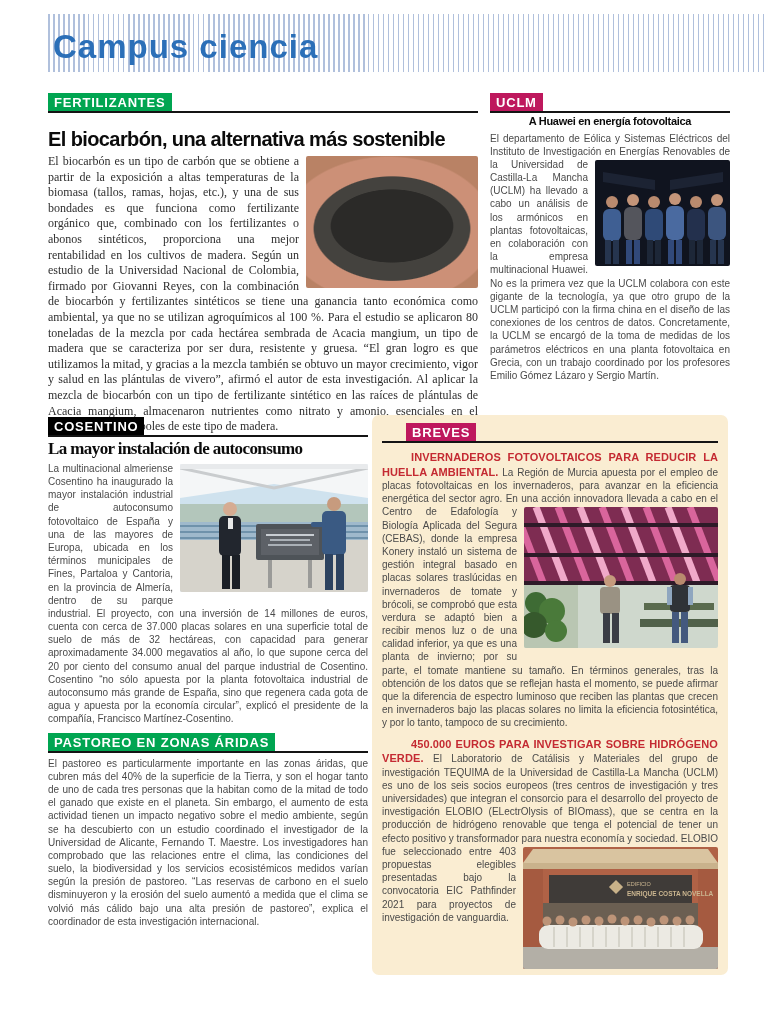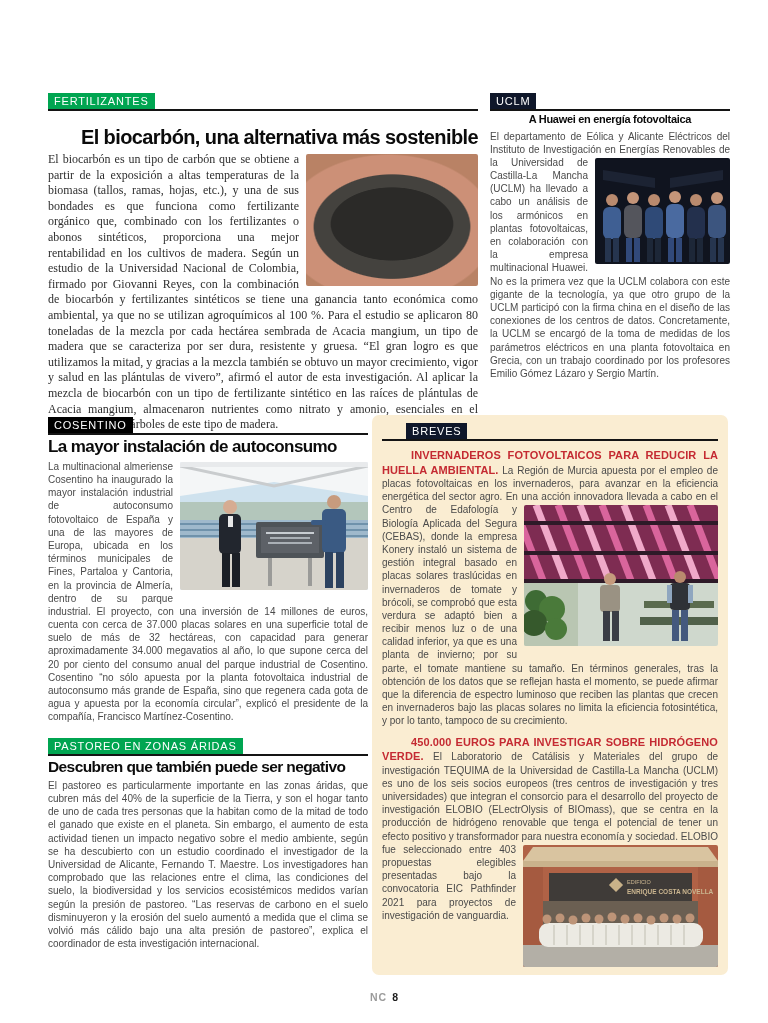--- a/index.html
+++ b/index.html
@@ -7,32 +7,32 @@
           font-family:"Liberation Sans",sans-serif;color:#222;}
 
   
   .masthead{position:absolute;left:48px;top:14px;width:720px;height:58px;
     background:repeating-linear-gradient(to right,#b0c0dc 0 1.5px,#ffffff 1.5px 5px);}
   .masthead h1{margin:0;position:absolute;left:5px;top:16px;font-size:33px;line-height:1;
     font-weight:bold;color:#2b6fb8;letter-spacing:1px;font-family:"Liberation Sans",sans-serif;}
 
   
   .tag-row{border-bottom:2px solid #141414;line-height:0;margin-bottom:3px;}
-  .tag{display:inline-block;color:#fff;font-weight:normal;font-size:11px;line-height:1;
+  .tag{display:inline-block;color:#fff;font-weight:bold;font-size:13px;line-height:1;
     padding:3px 6px 2px;letter-spacing:.8px;vertical-align:bottom;}
   .tag.green{background:#00a551;}
-  .tag.red{background:#0f172a;}
+  .tag.red{background:#be185d;}
   .tag.cyan{background:#000000;}
 
   
   .headline{margin:2px 0 4px;color:#0b0b0b;font-weight:bold;letter-spacing:-.6px;line-height:1.05;}
-  .headline.center{text-align:right;margin-top:16px;}
+  .headline.center{text-align:left;margin-top:16px;}
   #col-fert .headline{font-size:20px;}
   #col-uclm .headline{font-size:11px;letter-spacing:-.3px;text-align:center;}
-  .cos .headline{font-size:17px;}
+  .cos .headline{font-size:17px;font-family:Liberation Serif, serif;}
   .pas .headline{font-size:15.5px;}
 
   
   .body{margin:4px 0 0;text-align:justify;hyphens:auto;}
   .serif{font-family:"Liberation Serif",serif;font-size:12px;line-height:1.3;color:#2e2e2e;}
   .sans{font-size:10px;line-height:1.32;color:#4a4a4a;}
 
   
   .photo{float:right;margin:2px 0 4px 7px;border-radius:2px;overflow:hidden;display:block;}
   .photo svg{display:block;}
@@ -40,57 +40,60 @@
     radial-gradient(ellipse 36% 28% at 50% 53%,#2b2a28 0 98%,rgba(0,0,0,0) 100%),
     radial-gradient(ellipse 46% 40% at 50% 55%,#44423e 0 98%,rgba(0,0,0,0) 100%),
     radial-gradient(ellipse 62% 56% at 48% 56%,#cc9077 0 98%,rgba(0,0,0,0) 100%),
     radial-gradient(ellipse 78% 72% at 52% 50%,#b98265 0 98%,rgba(0,0,0,0) 100%),
     linear-gradient(#949290,#7e7c78);}
 
   
   #col-fert{position:absolute;left:48px;top:93px;width:430px;}
   #col-uclm{position:absolute;left:490px;top:93px;width:240px;}
   #col-left2{position:absolute;left:48px;top:417px;width:320px;}
-  .pas{margin-top:14px;}
+  .pas{margin-top:7px;}
   #box-breves{position:absolute;left:372px;top:415px;width:356px;height:560px;
     background:#faedd2;border-radius:7px;padding:2px 10px 10px;box-sizing:border-box;}
   #box-breves .tag-row{margin-top:6px;padding-left:24px;}
   .b-item{margin-top:7px;}
   .b-title{color:#c42a32;font-weight:bold;font-size:11px;letter-spacing:.1px;margin-left:29px;}
 
   
   .footer{position:absolute;top:991px;left:0;width:768px;text-align:center;
     font-size:10.5px;font-weight:bold;}
   .footer .logo{color:#9b9b9b;letter-spacing:1px;}
   .footer .pg{color:#1c1c1c;margin-left:5px;}
 </style>
 </head>
 <body>
 
 <div id="canvas">
 
+  <header class="masthead">
+    <h1>Campus ciencia</h1>
+  </header>
 
   <section id="col-fert">
     <div class="tag-row">
       <span class="tag green">FERTILIZANTES</span>
     </div>
     <h2 class="headline center">El biocarbón, una alternativa más sostenible</h2>
     <p class="body serif">
       <span class="photo biochar"></span>
       <span>El biocarbón es un tipo de carbón que se obtiene a partir de la exposición a altas temperaturas de la biomasa (tallos, ramas, hojas, etc.), y una de sus bondades es que funciona como fertilizante orgánico que, combinado con los fertilizantes o abonos sintéticos, proporciona una mejor rentabilidad en los cultivos de madera. Según un estudio de la Universidad Nacional de Colombia, firmado por Giovanni Reyes, con la combinación de biocarbón y fertilizantes sintéticos se tiene una ganancia tanto económica como ambiental, ya que no se utilizan agroquímicos al 100 %. Para el estudio se aplicaron 80 toneladas de la mezcla por cada hectárea sembrada de Acacia mangium, un tipo de madera que se caracteriza por ser dura, resistente y gruesa. “El gran logro es que utilizamos la mitad, y gracias a la mezcla también se obtuvo un mayor crecimiento, vigor y salud en las plántulas de vivero”, afirmó el autor de esta investigación. Al aplicar la mezcla de biocarbón con un tipo de fertilizante sintético en las raíces de plántulas de Acacia mangium, almacenaron nutrientes como nitrato y amonio, esenciales en el desarrollo de los árboles de este tipo de madera.</span>
     </p>
   </section>
 
   <section id="col-uclm">
     <div class="tag-row">
       <span class="tag red">UCLM</span>
     </div>
     <h2 class="headline">A Huawei en energía fotovoltaica</h2>
     <p class="body sans">
-      <span>El departamento de Eólica y Alicante Eléctricos del Instituto de Investigación en Energías Renovables</span>
+      <span>El departamento de Eólica y Sistemas Eléctricos del Instituto de Investigación en Energías Renovables</span>
       <span class="photo">
         <svg width="135" height="106" viewBox="0 0 135 106" xmlns="http://www.w3.org/2000/svg">
           <rect width="135" height="106" fill="#10141f"></rect>
           <path d="M8 12 L60 20 L60 30 L8 22 Z" fill="#1c2333"></path>
           <path d="M75 20 L128 12 L128 22 L75 30 Z" fill="#1c2333"></path>
           <g>
             <circle cx="17" cy="42" r="6" fill="#b98a6e"></circle>
               <rect x="8" y="49" width="18" height="32" rx="6" fill="#3f5f93"></rect>
               <rect x="10" y="80" width="6" height="24" fill="#26354f"></rect>
               <rect x="18" y="80" width="6" height="24" fill="#26354f"></rect>
@@ -160,21 +163,20 @@
           </svg>
         </span>
         <span>La multinacional almeriense Cosentino ha inaugurado la mayor instalación industrial de autoconsumo fotovoltaico de España y una de las mayores de Europa, ubicada en los términos municipales de Fines, Partaloa y Cantoria, en la provincia de Almería, dentro de su parque industrial. El proyecto, con una inversión de 14 millones de euros, cuenta con cerca de 37.000 placas solares en una superficie total de suelo de más de 32 hectáreas, con capacidad para generar aproximadamente 34.000 megavatios al año, lo que supone cerca del 20 por ciento del consumo anual del parque industrial de Cosentino. Cosentino “no sólo apuesta por la planta fotovoltaica industrial de autoconsumo más grande de España, sino que regenera cada gota de agua y apuesta por la economía circular”, explicó el presidente de la compañía, Francisco Martínez-Cosentino.</span>
       </p>
     </section>
 
     <section class="pas">
       <div class="tag-row">
         <span class="tag green">PASTOREO EN ZONAS ÁRIDAS</span>
       </div>
-      <h2 class="headline">Descubren que también puede ser negativo</h2>
       <p class="body sans">
         <span>El pastoreo es particularmente importante en las zonas áridas, que cubren más del 40% de la superficie de la Tierra, y son el hogar tanto de uno de cada tres personas que la habitan como de la mitad de todo el ganado que existe en el planeta. Sin embargo, el aumento de esta actividad tienen un impacto negativo sobre el medio ambiente, según se ha descubierto con un estudio coordinado el investigador de la Universidad de Alicante, Fernando T. Maestre. Los investigadores han comprobado que las relaciones entre el clima, las condiciones del suelo, la biodiversidad y los servicios ecosistémicos medidos varían según la presión de pastoreo. “Las reservas de carbono en el suelo disminuyeron y la erosión del suelo aumentó a medida que el clima se volvió más cálido bajo una alta presión de pastoreo”, explica el coordinador de esta investigación internacional.</span>
       </p>
     </section>
   </div>
 
   <aside id="box-breves">
     <div class="tag-row">
       <span class="tag red">BREVES</span>
     </div>
@@ -265,17 +267,14 @@
               <path d="M135 80 v20"></path>
               <path d="M148 80 v20"></path>
               <path d="M161 80 v20"></path>
           </g>
         </svg>
       </span>
       <span>nuestra economía y sociedad. ELOBIO fue seleccionado entre 403 propuestas elegibles presentadas bajo la convocatoria EIC Pathfinder 2021 para proyectos de investigación de vanguardia.</span>
     </p>
   </aside>
 
-  <footer class="footer">
-    <span class="logo">NC</span><span class="pg">8</span>
-  </footer>
 
 </div>
 
 </body></html>

